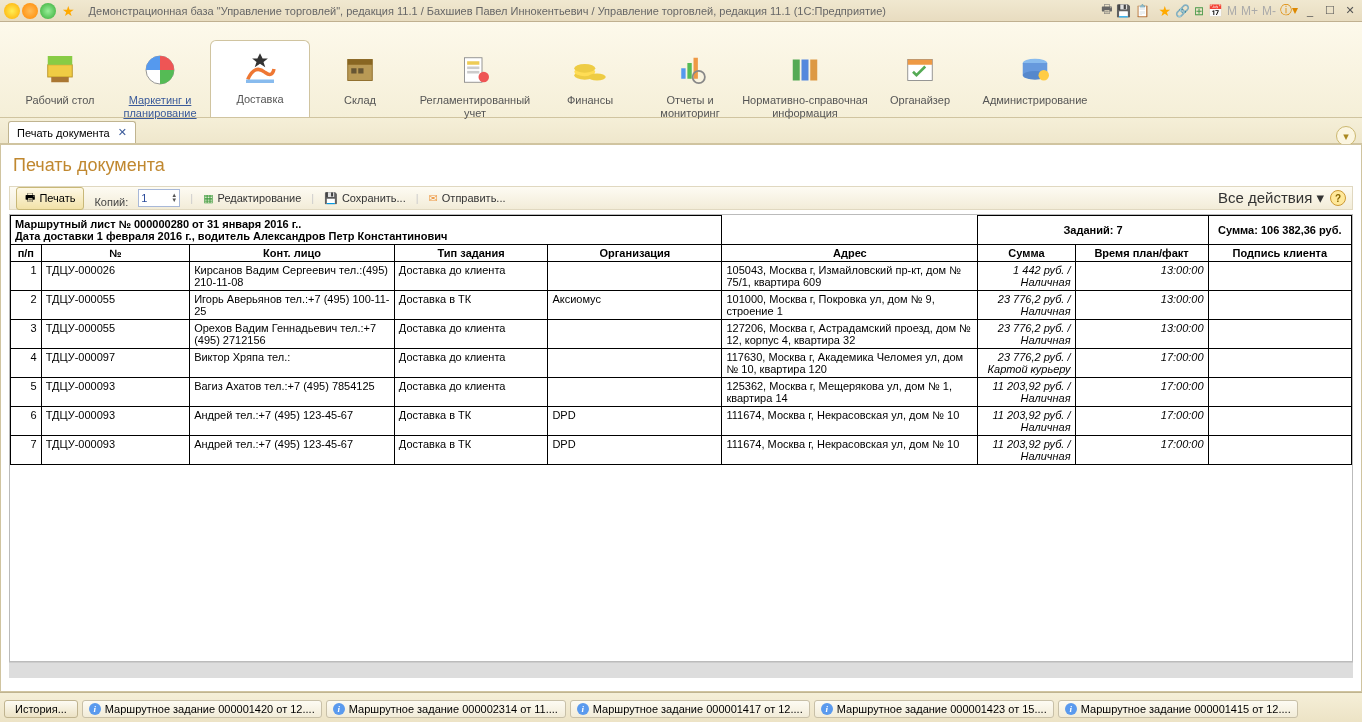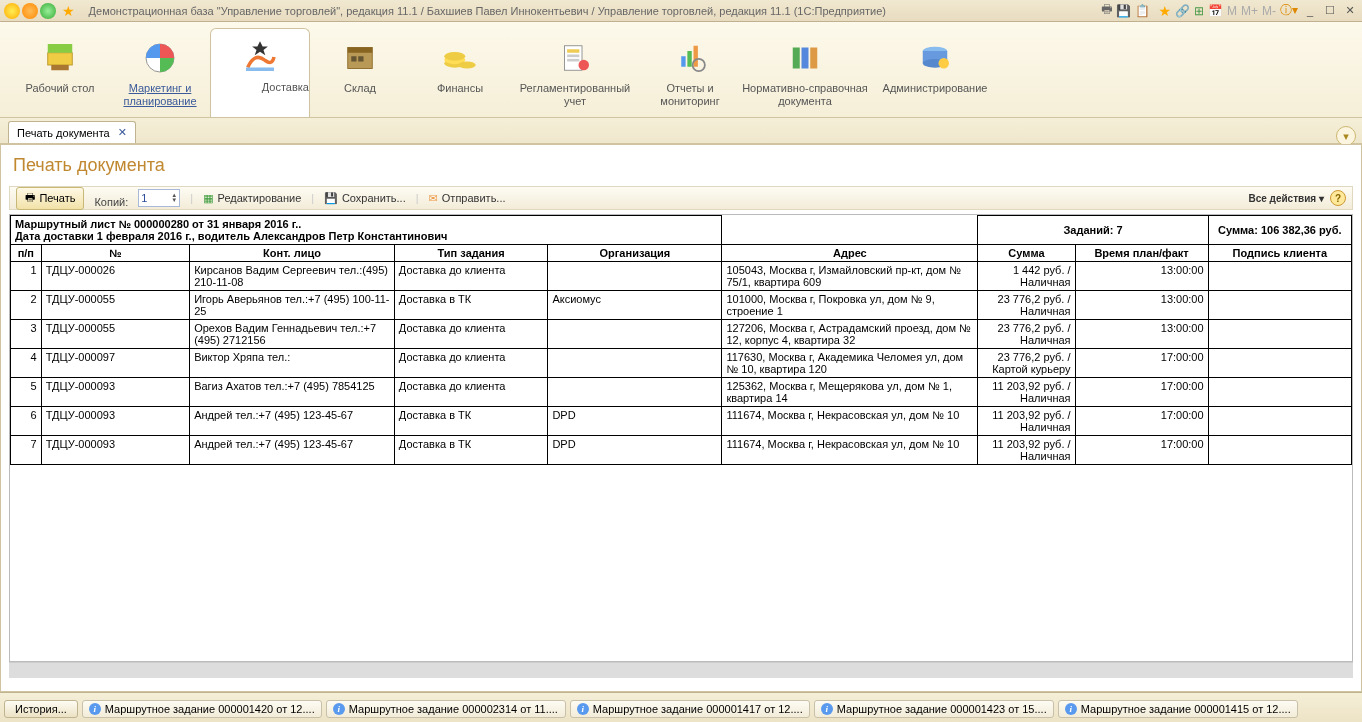--- a/index.html
+++ b/index.html
@@ -12,27 +12,27 @@
   .tb-1c { background: radial-gradient(#ffee55, #ffaa00); }
   .tb-back { background: radial-gradient(#ffbb55, #ff8800); }
   .tb-fwd { background: radial-gradient(#99ee99, #33aa33); }
   .tb-star { color: #ffaa00; font-size: 14px; margin-left:4px; }
   .tb-title { color: #666; margin-left: 14px; font-size: 11px; flex: 1; }
   .tb-right { display: flex; gap: 4px; align-items: center; }
   .tb-icon { font-size: 12px; color: #666; }
   .tb-window-btn { width: 16px; height: 14px; display:flex; align-items:center; justify-content:center; font-size:11px; color:#555; cursor:pointer; }
   
   
-  .mainnav { height: 96px; background: linear-gradient(#fdf9eb, #f5efd8); display: flex; padding: 8px 10px 0; border-bottom: 1px solid #d0c4a0; }
+  .mainnav { height: 96px; background: linear-gradient(#fdf9eb, #f5efd8); display: flex; padding: 20px 10px 0; border-bottom: 1px solid #d0c4a0; }
   .nav-item { width: 100px; text-align: center; color: #555; font-size: 11px; padding-top: 6px; cursor: pointer; }
   .nav-item.wide { width: 130px; }
   .nav-item .icon-box { height: 44px; display:flex; align-items:center; justify-content:center; }
   .nav-item svg { width: 42px; height: 42px; }
   .nav-item span.label { display: block; line-height: 13px; margin-top: 2px; }
-  .nav-item.delivery { background: #fff; border: 1px solid #d0c4a0; border-bottom: none; border-radius: 6px 6px 0 0; margin-top: -2px; text-align: right; }
+  .nav-item.delivery { background: #fff; border: 1px solid #d0c4a0; border-bottom: none; border-radius: 6px 6px 0 0; margin-top: -2px; }
   .nav-item.marketing span.label { text-decoration: underline; color: #3a5a9a; }
   
   .dropdown-btn { position:absolute; right:6px; top:126px; width:20px; height:20px; border:1px solid #ccb870; border-radius:50%; background:#fbf5e0; display:flex; align-items:center; justify-content:center; color:#aa8820; cursor:pointer; }
   
   
   .tabbar { height: 26px; background: linear-gradient(#f5efd8, #efe7cc); border-bottom: 1px solid #d0c4a0; display:flex; align-items:flex-end; padding-left: 8px; padding-top:4px; }
   .tab { background: #fff; border: 1px solid #c0b490; border-bottom: none; height: 22px; padding: 3px 8px; font-size: 11px; border-radius: 3px 3px 0 0; display:flex; align-items:center; gap:8px; }
   .tab .close { color: #3a5a9a; font-size: 11px; cursor:pointer; }
   
   
@@ -40,33 +40,33 @@
   .page-title { font-size: 18px; color: #c08830; margin: 0 0 10px 4px; }
   
   .toolbar { height: 24px; display: flex; align-items: center; gap: 10px; border: 1px solid #e0d8c0; background: linear-gradient(#fdfbf3,#f2ecd8); padding: 0 6px; }
   .btn-print { background: linear-gradient(#fef8e5,#f2e2a8); border: 1px solid #c8b878; border-radius: 3px; padding: 1px 8px; display:flex; align-items:center; gap:4px; font-size:11px; cursor:pointer; }
   .toolbar-label { color: #444; margin-top: 8px; }
   .spin { width: 42px; height: 18px; border: 1px solid #a8b8d8; background: #fff; display:flex; align-items:center; padding: 0 2px; font-size: 11px; color:#2a4a9a; }
   .spin .spinbtn { margin-left:auto; display:flex; flex-direction:column; font-size:6px; line-height:5px; color:#555; }
   .tool-link { display:flex; align-items:center; gap: 4px; font-size: 11px; color: #333; cursor:pointer; }
   .tool-sep { color: #ccc; }
   .toolbar-right { margin-left: auto; display:flex; align-items:center; gap:6px; }
-  .all-actions { color: #333; font-size: 10px; cursor:pointer;font-weight:bold; }
+  .all-actions { color: #333; font-size: 15px; cursor:pointer; }
   .help-icn { width:16px; height:16px; border:1px solid #cc9933; border-radius:50%; background:#ffe89a; display:flex; align-items:center; justify-content:center; color:#886600; font-weight:bold; font-size:10px; cursor:pointer; }
   
   
   .sheet-wrap { margin-top: 4px; border: 1px solid #bbb; height: 448px; overflow: auto; position: relative; background:#fff; }
   .sheet { border-collapse: collapse; width: 100%; }
   .sheet td, .sheet th { border: 1px solid #000; padding: 2px 4px; font-size: 11px; vertical-align: top; }
   .header-row td { border: 1px solid #000; }
   .header-line1 { font-weight: bold; }
   .summary-cell { text-align: center; font-weight: bold; vertical-align: middle !important; }
   .col-header td { text-align: center; font-weight: bold; }
   .num-cell { text-align: right; }
-  .right-cell { text-align: right; }
+  .right-cell { text-align: right; font-style: italic; }
   .no-border { border: none !important; }
   
   
   .hscroll { height: 16px; background: #eee; border-top:1px solid #ccc; display:flex; }
   .hscroll .thumb { width: 100%; background:#ddd; }
   
   
   .statusbar { height: 32px; background: linear-gradient(#f5efd8,#ece2c4); border-top:1px solid #c0b490; display:flex; align-items:center; padding: 0 4px; gap: 4px; }
   .history-btn { background: linear-gradient(#fdfbf3,#ece2c4); border:1px solid #c0b490; border-radius:3px; padding: 2px 10px; font-size: 11px; cursor:pointer; }
   .sb-item { background: linear-gradient(#fdfbf3,#f2ecd8); border:1px solid #c8c0a8; border-radius:3px; padding: 2px 6px; font-size: 11px; display:flex; align-items:center; gap:4px; width: 240px; overflow:hidden; white-space:nowrap; cursor:pointer; }
@@ -137,63 +137,73 @@
     <div class="icon-box">
         <svg viewBox="0 0 48 48">
           <rect x="10" y="12" width="28" height="24" fill="#b89955" stroke="#886622"></rect>
           <rect x="10" y="12" width="28" height="6" fill="#886622"></rect>
           <rect x="14" y="22" width="6" height="6" fill="#665533"></rect>
           <rect x="22" y="22" width="6" height="6" fill="#665533"></rect>
         </svg>
       </div>
     <span class="label">Склад</span>
   </div>
-  <div class="nav-item">
-    <div class="icon-box">
-        <svg viewBox="0 0 48 48">
-          <ellipse cx="18" cy="30" rx="12" ry="5" fill="#eecc44"></ellipse>
-          <ellipse cx="18" cy="26" rx="12" ry="5" fill="#ffdd55"></ellipse>
-          <ellipse cx="18" cy="22" rx="12" ry="5" fill="#eecc44"></ellipse>
-          <ellipse cx="32" cy="32" rx="10" ry="4" fill="#eecc44"></ellipse>
-        </svg>
-      </div>
-    <span class="label">Финансы</span>
-  </div>
   <div class="nav-item wide">
     <div class="icon-box">
         <svg viewBox="0 0 48 48">
           <rect x="12" y="10" width="20" height="28" fill="#fff" stroke="#888"></rect>
           <rect x="15" y="14" width="14" height="4" fill="#eecc55"></rect>
           <rect x="15" y="20" width="14" height="3" fill="#ccc"></rect>
           <rect x="15" y="25" width="14" height="3" fill="#ccc"></rect>
           <circle cx="34" cy="32" r="6" fill="#ee5555"></circle>
         </svg>
       </div>
     <span class="label">Регламентированный учет</span>
   </div>
   <div class="nav-item">
     <div class="icon-box">
         <svg viewBox="0 0 48 48">
+          <ellipse cx="18" cy="30" rx="12" ry="5" fill="#eecc44"></ellipse>
+          <ellipse cx="18" cy="26" rx="12" ry="5" fill="#ffdd55"></ellipse>
+          <ellipse cx="18" cy="22" rx="12" ry="5" fill="#eecc44"></ellipse>
+          <ellipse cx="32" cy="32" rx="10" ry="4" fill="#eecc44"></ellipse>
+        </svg>
+      </div>
+    <span class="label">Финансы</span>
+  </div>
+  <div class="nav-item">
+    <div class="icon-box">
+        <svg viewBox="0 0 48 48">
           <rect x="14" y="22" width="5" height="12" fill="#5599ee"></rect>
           <rect x="21" y="16" width="5" height="18" fill="#55bb55"></rect>
           <rect x="28" y="10" width="5" height="24" fill="#ee9944"></rect>
           <circle cx="34" cy="32" r="7" fill="none" stroke="#888" stroke-width="2"></circle>
         </svg>
       </div>
     <span class="label">Отчеты и мониторинг</span>
   </div>
   <div class="nav-item wide">
     <div class="icon-box">
         <svg viewBox="0 0 48 48">
           <rect x="10" y="12" width="8" height="24" fill="#55aa55"></rect>
           <rect x="20" y="12" width="8" height="24" fill="#5588dd"></rect>
           <rect x="30" y="12" width="8" height="24" fill="#dd9944"></rect>
         </svg>
       </div>
-    <span class="label">Нормативно-справочная документа</span>
+    <span class="label">Нормативно-справочная информация</span>
+  </div>
+  <div class="nav-item">
+    <div class="icon-box">
+        <svg viewBox="0 0 48 48">
+          <rect x="10" y="12" width="28" height="24" fill="#fff" stroke="#888"></rect>
+          <rect x="10" y="12" width="28" height="6" fill="#ee9944"></rect>
+          <path d="M16 26 l4 4 l10 -10" stroke="#55aa55" stroke-width="3" fill="none"></path>
+        </svg>
+      </div>
+    <span class="label">Органайзер</span>
   </div>
   <div class="nav-item wide">
     <div class="icon-box">
         <svg viewBox="0 0 48 48">
           <ellipse cx="24" cy="16" rx="14" ry="5" fill="#88bbee"></ellipse>
           <rect x="10" y="16" width="28" height="14" fill="#6699dd"></rect>
           <ellipse cx="24" cy="30" rx="14" ry="5" fill="#5588cc"></ellipse>
           <circle cx="34" cy="30" r="6" fill="#ffcc44"></circle>
         </svg>
       </div>

